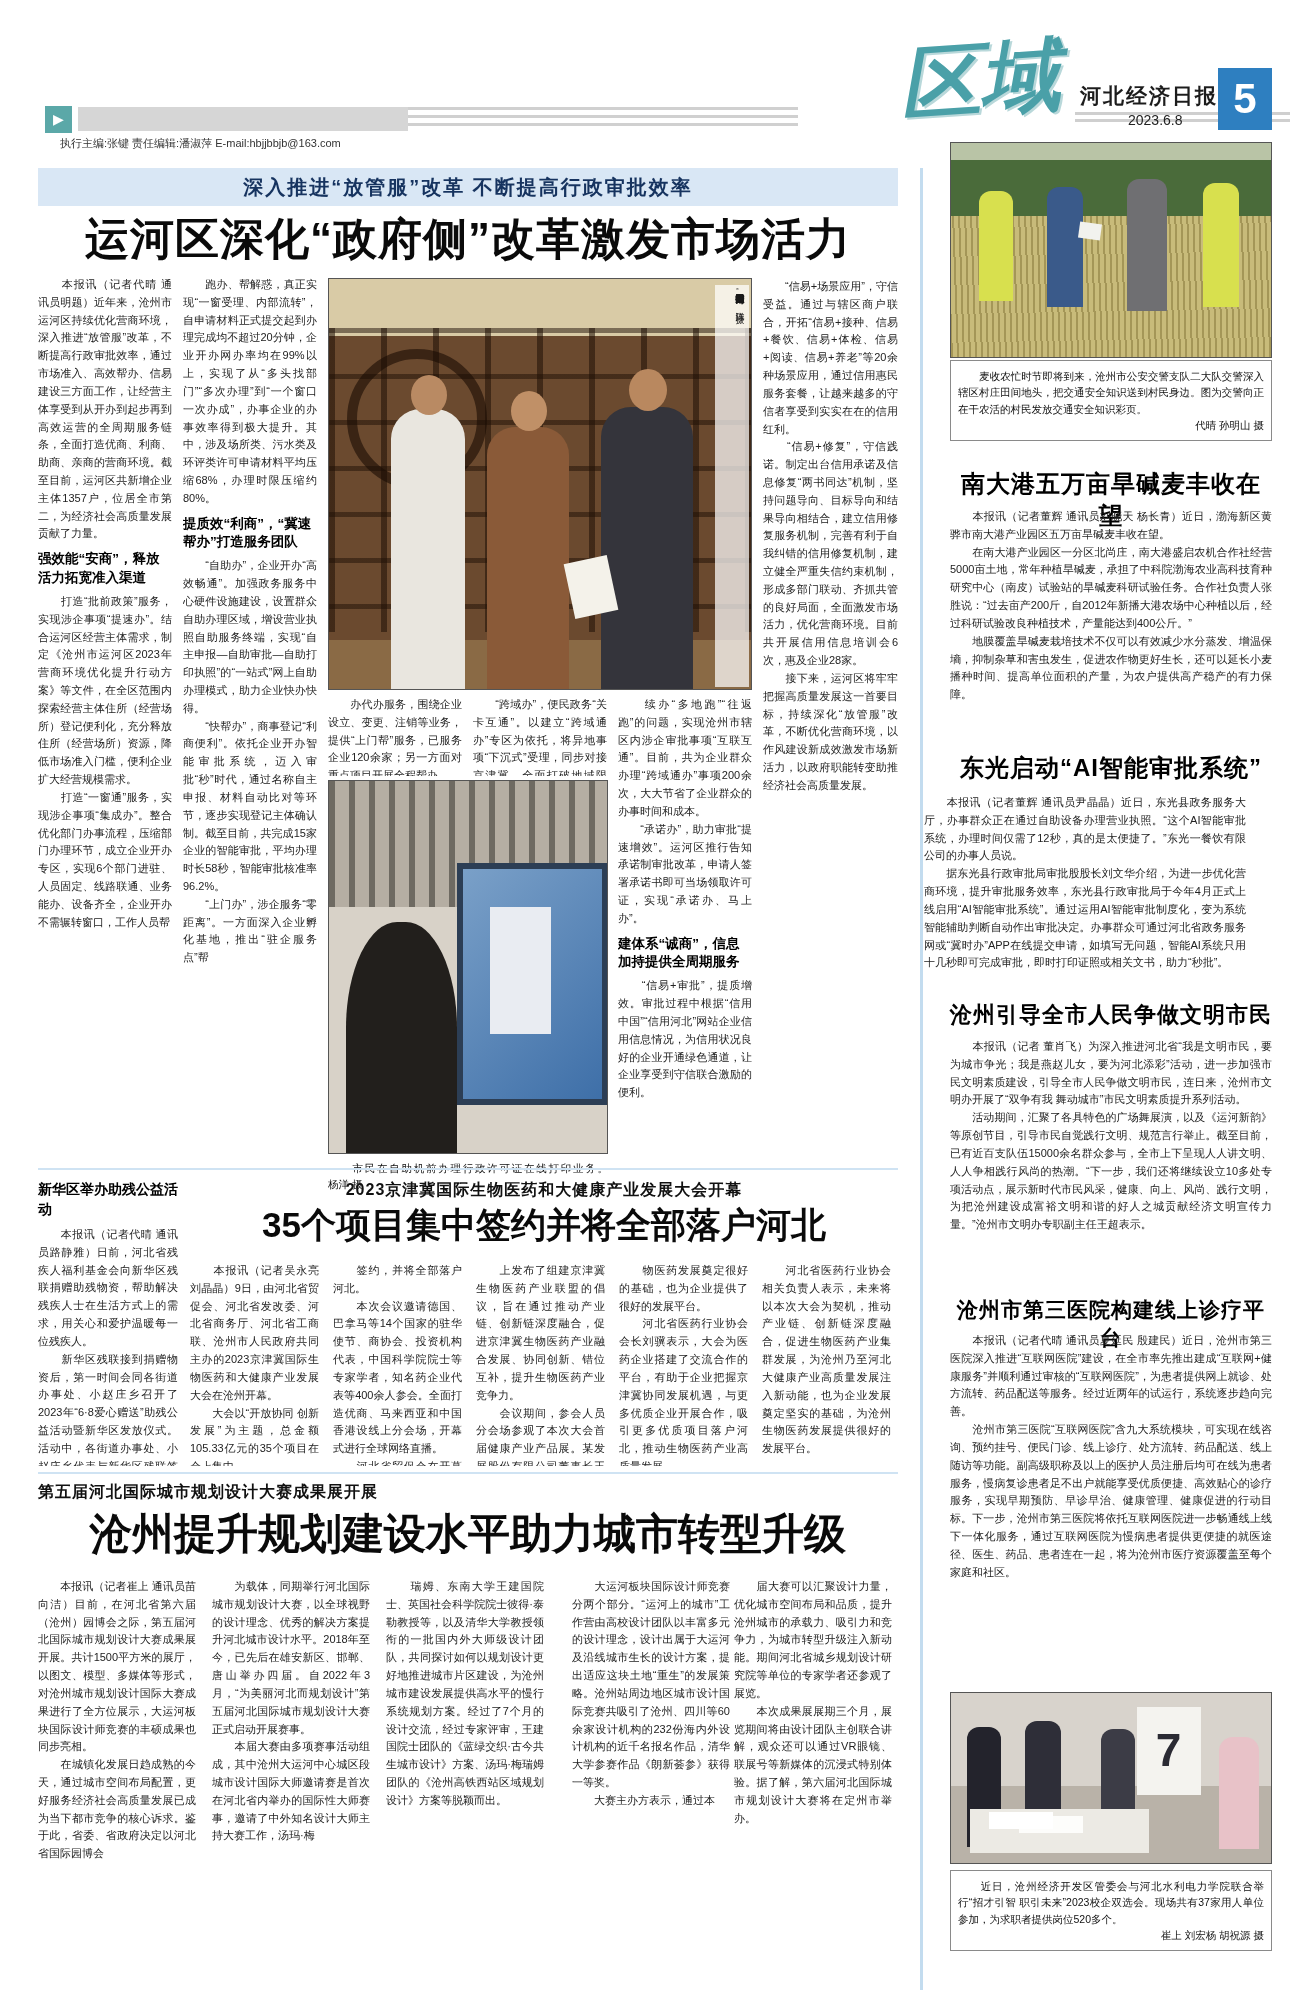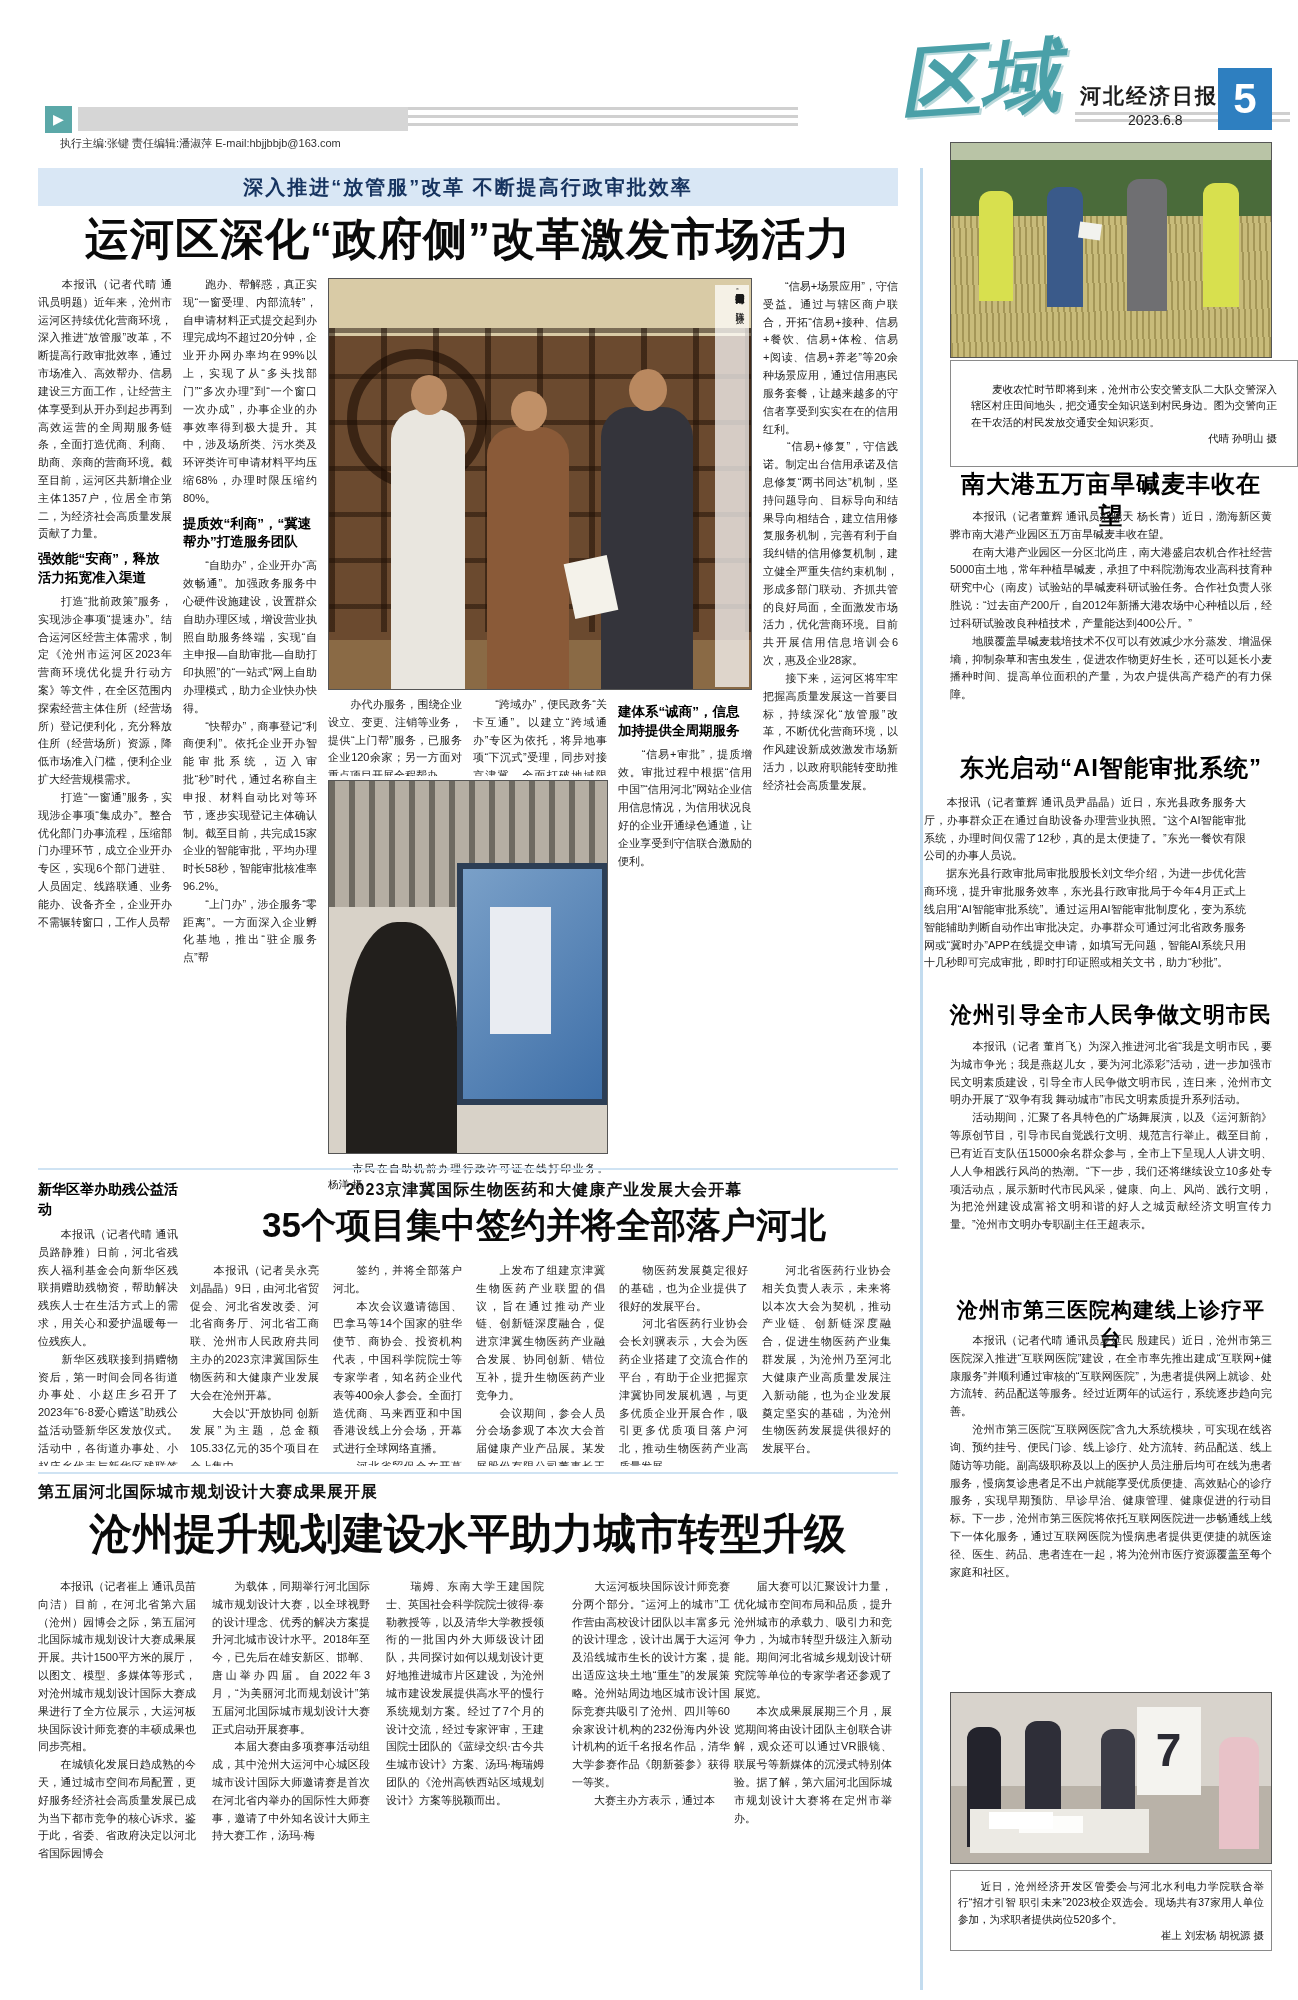--- a/index.html
+++ b/index.html
@@ -70,20 +70,22 @@
 <div class="abs col" style="left:183px;top:276px;width:134px;height:886px;">
   <div class="btext">　　跑办、帮解惑，真正实现“一窗受理、内部流转”，自申请材料正式提交起到办理完成均不超过20分钟，企业开办网办率均在99%以上，实现了从“多头找部门”“多次办理”到“一个窗口一次办成”，办事企业的办事效率得到极大提升。其中，涉及场所类、污水类及环评类许可申请材料平均压缩68%，办理时限压缩约80%。</div>
   <div class="sub">提质效“利商”，“冀速帮办”打造服务团队</div>
   <div class="btext">　　“自助办”，企业开办“高效畅通”。加强政务服务中心硬件设施建设，设置群众自助办理区域，增设营业执照自助服务终端，实现“自主申报—自助审批—自助打印执照”的“一站式”网上自助办理模式，助力企业快办快得。
 　　“快帮办”，商事登记“利商便利”。依托企业开办智能审批系统，迈入审批“秒”时代，通过名称自主申报、材料自动比对等环节，逐步实现登记主体确认制。截至目前，共完成15家企业的智能审批，平均办理时长58秒，智能审批核准率96.2%。
 　　“上门办”，涉企服务“零距离”。一方面深入企业孵化基地，推出“驻企服务点”帮</div>
 </div>
 <div class="abs col btext" style="left:328px;top:696px;width:134px;height:80px;">　　办代办服务，围绕企业设立、变更、注销等业务，提供“上门帮”服务，已服务企业120余家；另一方面对重点项目开展全程帮办。</div>
 <div class="abs col btext" style="left:473px;top:696px;width:134px;height:80px;">　　“跨域办”，便民政务“关卡互通”。以建立“跨域通办”专区为依托，将异地事项“下沉式”受理，同步对接京津冀，全面打破地域限制，解决了</div>
 <div class="abs col" style="left:618px;top:696px;width:134px;height:458px;">
+  <div class="btext">　　续办“多地跑”“往返跑”的问题，实现沧州市辖区内涉企审批事项“互联互通”。目前，共为企业群众办理“跨域通办”事项200余次，大大节省了企业群众的办事时间和成本。
+　　“承诺办”，助力审批“提速增效”。运河区推行告知承诺制审批改革，申请人签署承诺书即可当场领取许可证，实现“承诺办、马上办”。</div>
   <div class="sub">建体系“诚商”，信息加持提供全周期服务</div>
   <div class="btext">　　“信易+审批”，提质增效。审批过程中根据“信用中国”“信用河北”网站企业信用信息情况，为信用状况良好的企业开通绿色通道，让企业享受到守信联合激励的便利。</div>
 </div>
 <div class="abs col btext" style="left:763px;top:278px;width:135px;height:876px;">　　“信易+场景应用”，守信受益。通过与辖区商户联合，开拓“信易+接种、信易+餐饮、信易+体检、信易+阅读、信易+养老”等20余种场景应用，通过信用惠民服务套餐，让越来越多的守信者享受到实实在在的信用红利。
 　　“信易+修复”，守信践诺。制定出台信用承诺及信息修复“两书同达”机制，坚持问题导向、目标导向和结果导向相结合，建立信用修复服务机制，完善有利于自我纠错的信用修复机制，建立健全严重失信约束机制，形成多部门联动、齐抓共管的良好局面，全面激发市场活力，优化营商环境。目前共开展信用信息培训会6次，惠及企业28家。
 　　接下来，运河区将牢牢把握高质量发展这一首要目标，持续深化“放管服”改革，不断优化营商环境，以作风建设新成效激发市场新活力，以政府职能转变助推经济社会高质量发展。</div>
 
 <div class="abs photo figure" style="left:328px;top:780px;width:280px;height:374px;background:#d8d2c8;">
   <div class="abs" style="left:0;top:0;width:100%;height:34%;
        background:repeating-linear-gradient(90deg,#6e6a62 0 6px,#b5aea3 6px 20px);"></div>
@@ -97,21 +99,21 @@
 <div class="abs photo figure" style="left:950px;top:142px;width:322px;height:216px;background:
      linear-gradient(#b9c4a6 0 8%,#4a6b3a 8% 34%,#c8bb7a 34% 100%);">
   <div class="abs" style="left:0;top:34%;width:100%;height:66%;
        background:repeating-linear-gradient(88deg,rgba(120,105,45,.45) 0 2px,transparent 2px 6px);"></div>
   <div class="abs" style="left:28px;top:48px;width:34px;height:110px;background:#d8e04e;border-radius:12px 12px 0 0;"></div>
   <div class="abs" style="left:96px;top:44px;width:36px;height:120px;background:#3a5a8a;border-radius:12px 12px 0 0;"></div>
   <div class="abs" style="left:176px;top:36px;width:40px;height:132px;background:#6f6f72;border-radius:12px 12px 0 0;"></div>
   <div class="abs" style="left:252px;top:40px;width:36px;height:124px;background:#d8e04e;border-radius:12px 12px 0 0;"></div>
   <div class="abs" style="left:128px;top:80px;width:22px;height:16px;background:#f2f2ee;transform:rotate(8deg);"></div>
 </div>
-<div class="abs" style="left:950px;top:360px;width:306px;border:1px solid #8a8a8a;padding:20px;">
+<div class="abs" style="left:950px;top:360px;width:306px;border:1px solid #8a8a8a;padding:7px;">
   <div class="cap">　　麦收农忙时节即将到来，沧州市公安交警支队二大队交警深入辖区村庄田间地头，把交通安全知识送到村民身边。图为交警向正在干农活的村民发放交通安全知识彩页。</div>
   <div class="cap credit">代晴 孙明山 摄</div>
 </div>
 
 <div class="abs sbhead" style="left:950px;top:468px;width:322px;font-size:24px;">南大港五万亩旱碱麦丰收在望</div>
 <div class="abs col btext" style="left:950px;top:508px;width:322px;height:232px;">　　本报讯（记者董辉 通讯员刘晓天 杨长青）近日，渤海新区黄骅市南大港产业园区五万亩旱碱麦丰收在望。
 　　在南大港产业园区一分区北尚庄，南大港盛启农机合作社经营5000亩土地，常年种植旱碱麦，承担了中科院渤海农业高科技育种研究中心（南皮）试验站的旱碱麦科研试验任务。合作社负责人张胜说：“过去亩产200斤，自2012年新播大港农场中心种植以后，经过科研试验改良种植技术，产量能达到400公斤。”
 　　地膜覆盖旱碱麦栽培技术不仅可以有效减少水分蒸发、增温保墒，抑制杂草和害虫发生，促进农作物更好生长，还可以延长小麦播种时间、提高单位面积的产量，为农户提供高产稳产的有力保障。</div>
 
 <div class="abs sbhead" style="left:950px;top:752px;width:322px;font-size:24px;">东光启动“AI智能审批系统”</div>

